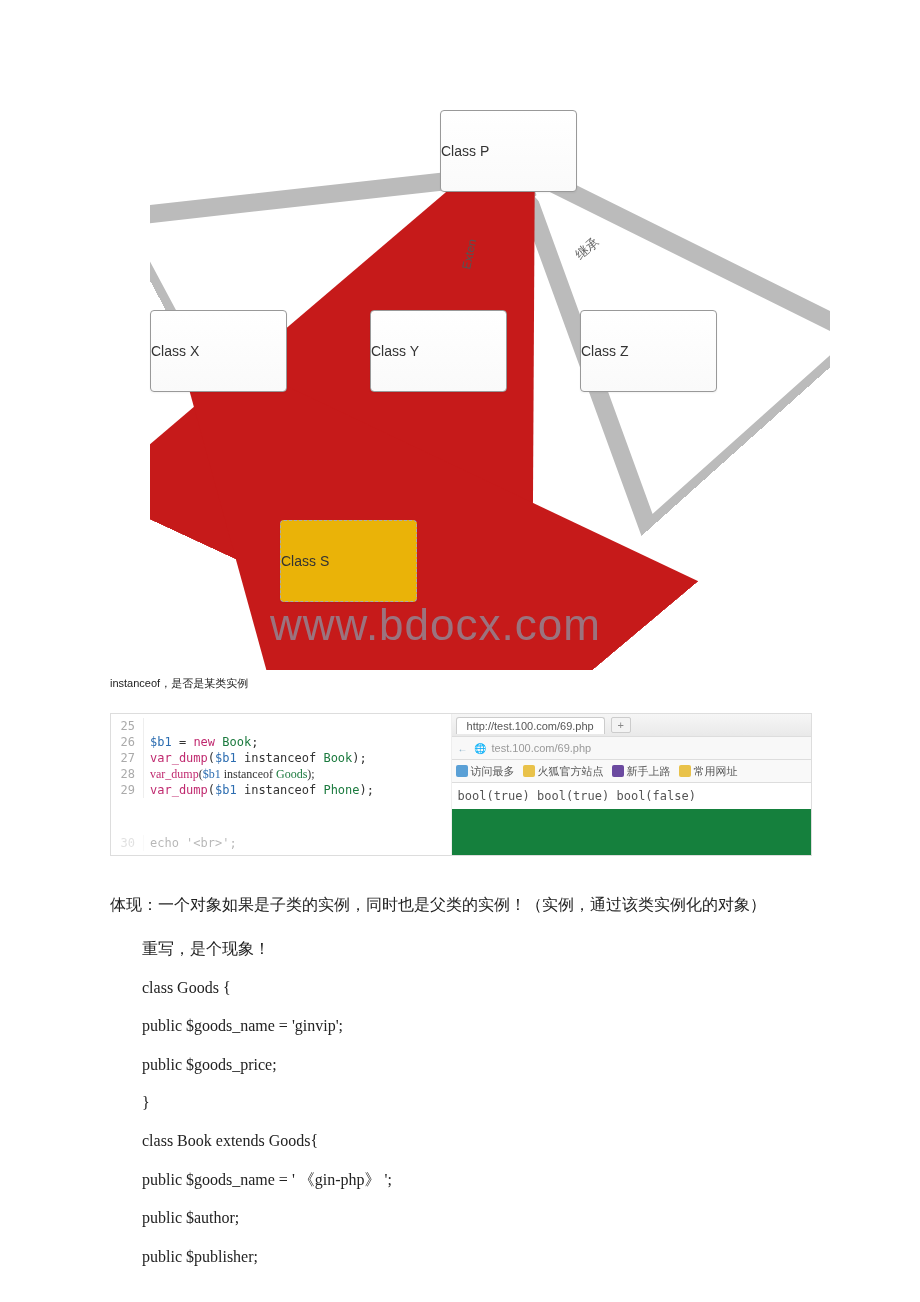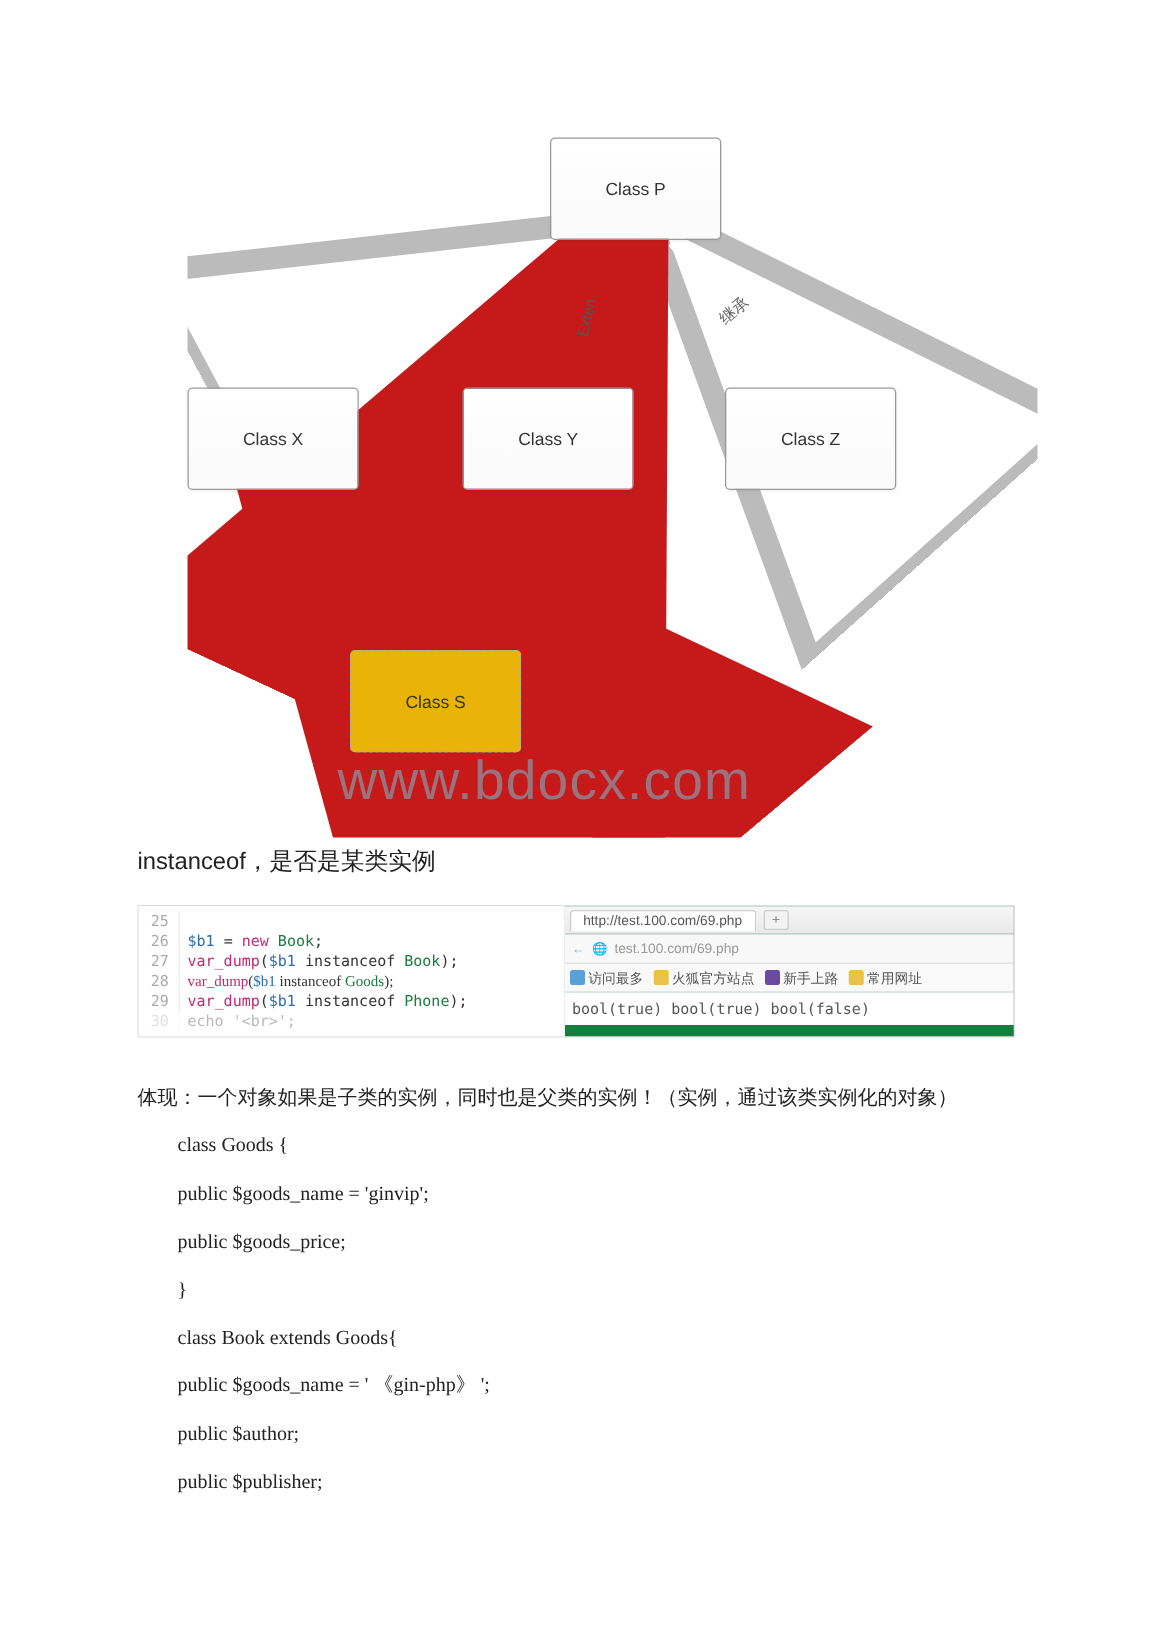--- a/index.html
+++ b/index.html
@@ -21,21 +21,21 @@
   }
   .node-box {
     position: absolute;
     border: 1px solid #999;
     border-radius: 4px;
     background: linear-gradient(#fff, #fafafa);
     font-size: 14px;
     color: #333;
     display: flex;
     align-items: center;
-    justify-content: center;
+    justify-content: flex-start;
     box-shadow: 0 1px 2px rgba(0,0,0,0.05);
   }
   .node-p { left: 290px; top: 0px; width: 135px; height: 80px; }
   .node-x { left: 0px;   top: 200px; width: 135px; height: 80px; }
   .node-y { left: 220px; top: 200px; width: 135px; height: 80px; }
   .node-z { left: 430px; top: 200px; width: 135px; height: 80px; }
   .node-s {
     left: 130px; top: 410px; width: 135px; height: 80px;
     border: 1.5px dashed #aaa;
     background: #eab308;
@@ -44,21 +44,21 @@
     position: absolute;
     left: 120px;
     top: 490px;
     font-size: 44px;
     color: rgba(120,190,210,0.55);
     letter-spacing: 1px;
     pointer-events: none;
     white-space: nowrap;
   }
   .caption {
-    font-size: 19px;
+    font-size: 11px;
     margin: 6px 0 22px 0;
   }
   .code-shot {
     display: flex;
     border: 1px solid #ddd;
     width: 700px;
     font-size: 12px;
   }
   .code-left {
     width: 340px;
@@ -232,21 +232,21 @@
 
   <div class="caption">instanceof，是否是某类实例</div>
 
   <div class="code-shot">
     <div class="code-left" id="code-left">
         <div class="code-line"><span class="ln">25</span><span style="padding-left: 6px;"></span></div>
         <div class="code-line"><span class="ln">26</span><span style="padding-left: 6px;"><span class="tok-var">$b1</span><span class="tok-pl"> = </span><span class="tok-kw">new</span><span class="tok-pl"> </span><span class="tok-id">Book</span><span class="tok-pl">;</span></span></div>
         <div class="code-line"><span class="ln">27</span><span style="padding-left: 6px;"><span class="tok-fn">var_dump</span><span class="tok-pl">(</span><span class="tok-var">$b1</span><span class="tok-pl"> instanceof </span><span class="tok-id">Book</span><span class="tok-pl">);</span></span></div>
         <div class="code-line"><span class="ln">28</span><span style="padding-left: 6px; font-family: Liberation Serif, serif;"><span class="tok-fn">var_dump</span><span class="tok-pl">(</span><span class="tok-var">$b1</span><span class="tok-pl"> instanceof </span><span class="tok-id">Goods</span><span class="tok-pl">);</span></span></div>
         <div class="code-line"><span class="ln">29</span><span style="padding-left: 6px;"><span class="tok-fn">var_dump</span><span class="tok-pl">(</span><span class="tok-var">$b1</span><span class="tok-pl"> instanceof </span><span class="tok-id">Phone</span><span class="tok-pl">);</span></span></div>
-        <div class="code-line" style="opacity: 0.35;"><span class="ln">30</span><span style="padding-left: 6px;"><span class="tok-pl">echo '&lt;br&gt;';</span></span></div>
+        <div class="code-line" style="opacity: 0.35; margin-top: 37px;"><span class="ln">30</span><span style="padding-left: 6px;"><span class="tok-pl">echo '&lt;br&gt;';</span></span></div>
       </div>
     <div class="browser-right">
       <div class="tabbar">
         <div class="tab">http://test.100.com/69.php</div>
         <div class="tab-plus">+</div>
       </div>
       <div class="addrbar">
         <span class="addr-icon">←</span>
         <span class="addr-icon">🌐</span>
         <span style="color:#999">test.100.com/69.php</span>
@@ -267,20 +267,21 @@
           <span class="bm">
             <span class="bm-icon bm-yellow2"></span>
             <span>常用网址</span>
           </span>
         </div>
       <div class="output">bool(true) bool(true) bool(false)</div>
     </div>
   </div>
 
   <p class="para" style="text-indent:2em;margin-top:34px;margin-left:-2em;padding-left:0;">体现：一个对象如果是子类的实例，同时也是父类的实例！（实例，通过该类实例化的对象）</p>
+  <p class="para">重写，是个现象！</p>
 
   <div class="code-text">class Goods {</div>
   <div class="code-text"> public $goods_name = 'ginvip';</div>
   <div class="code-text"> public $goods_price;</div>
   <div class="code-text">}</div>
   <div class="code-text">class Book extends Goods{</div>
   <div class="code-text"> public $goods_name = ' 《gin-php》 ';</div>
   <div class="code-text"> public $author;</div>
   <div class="code-text"> public $publisher;</div>
 

